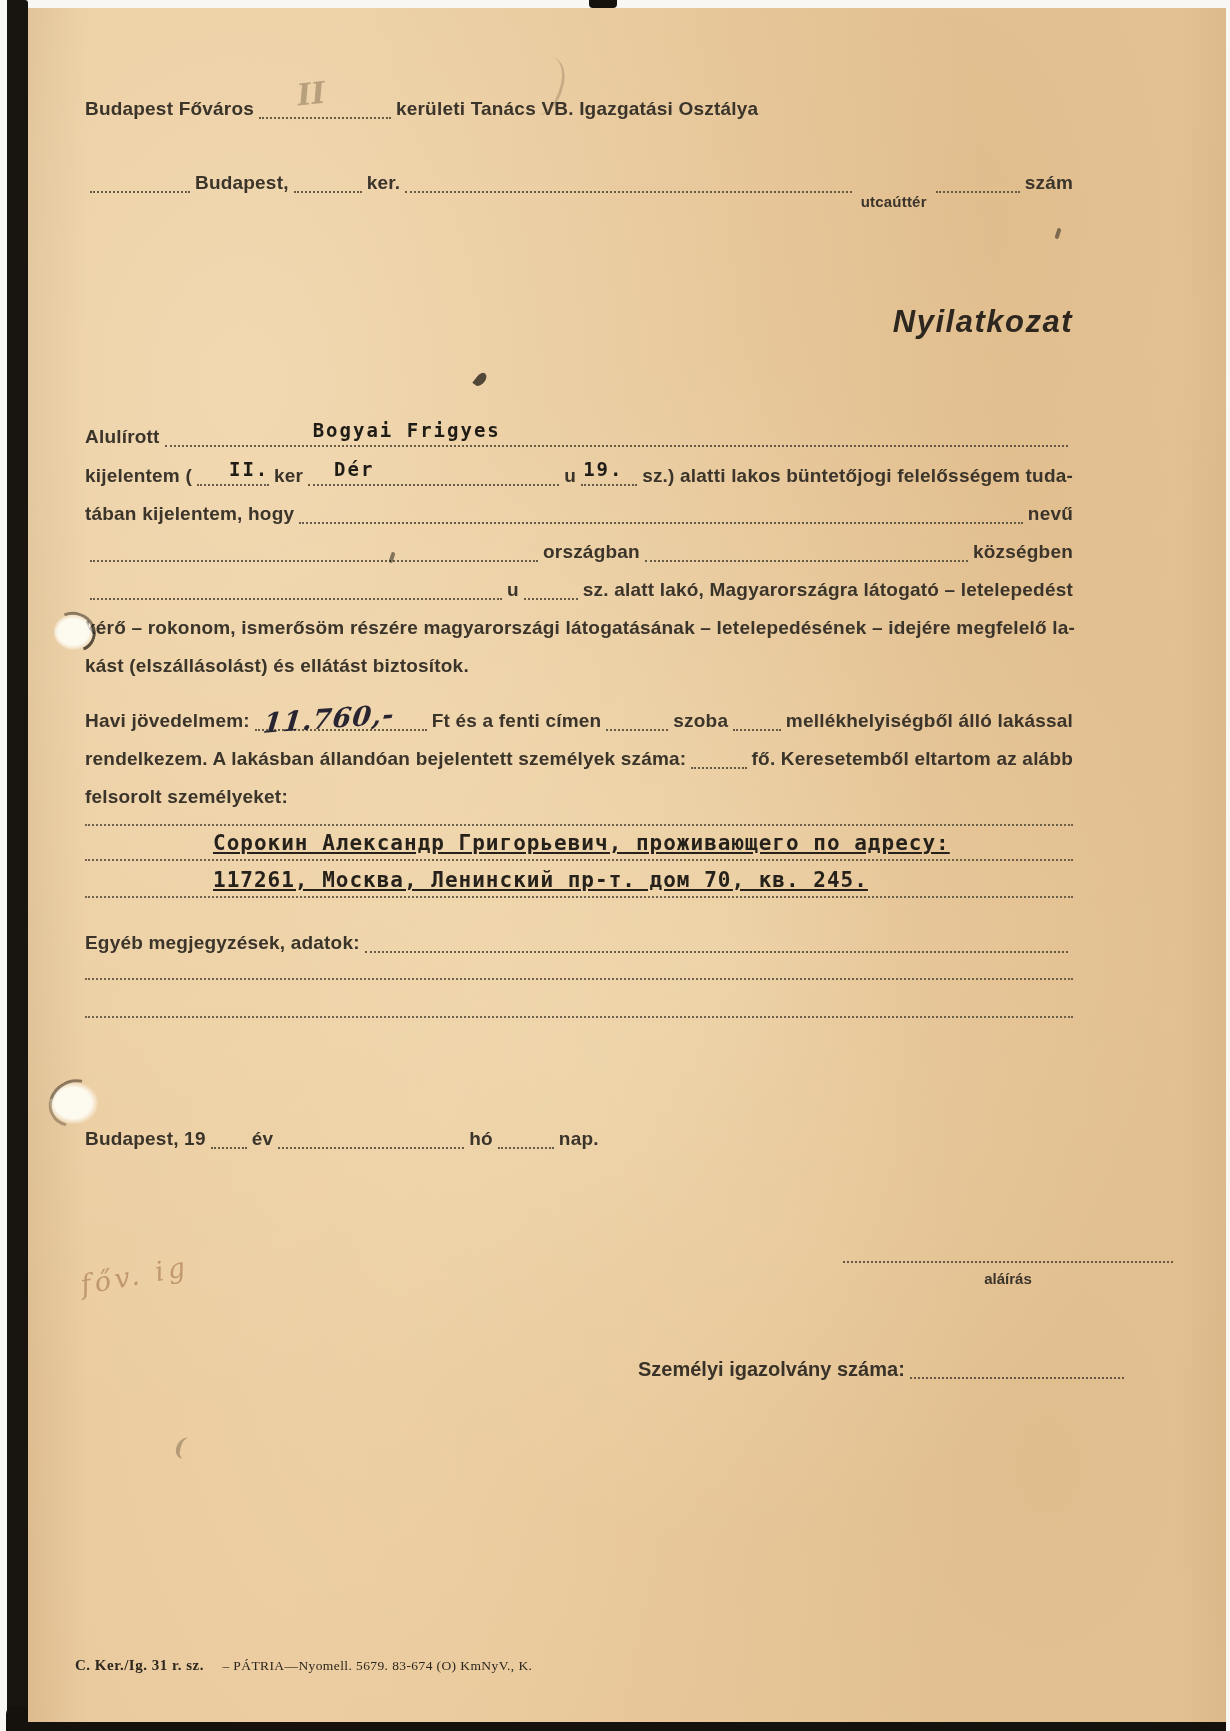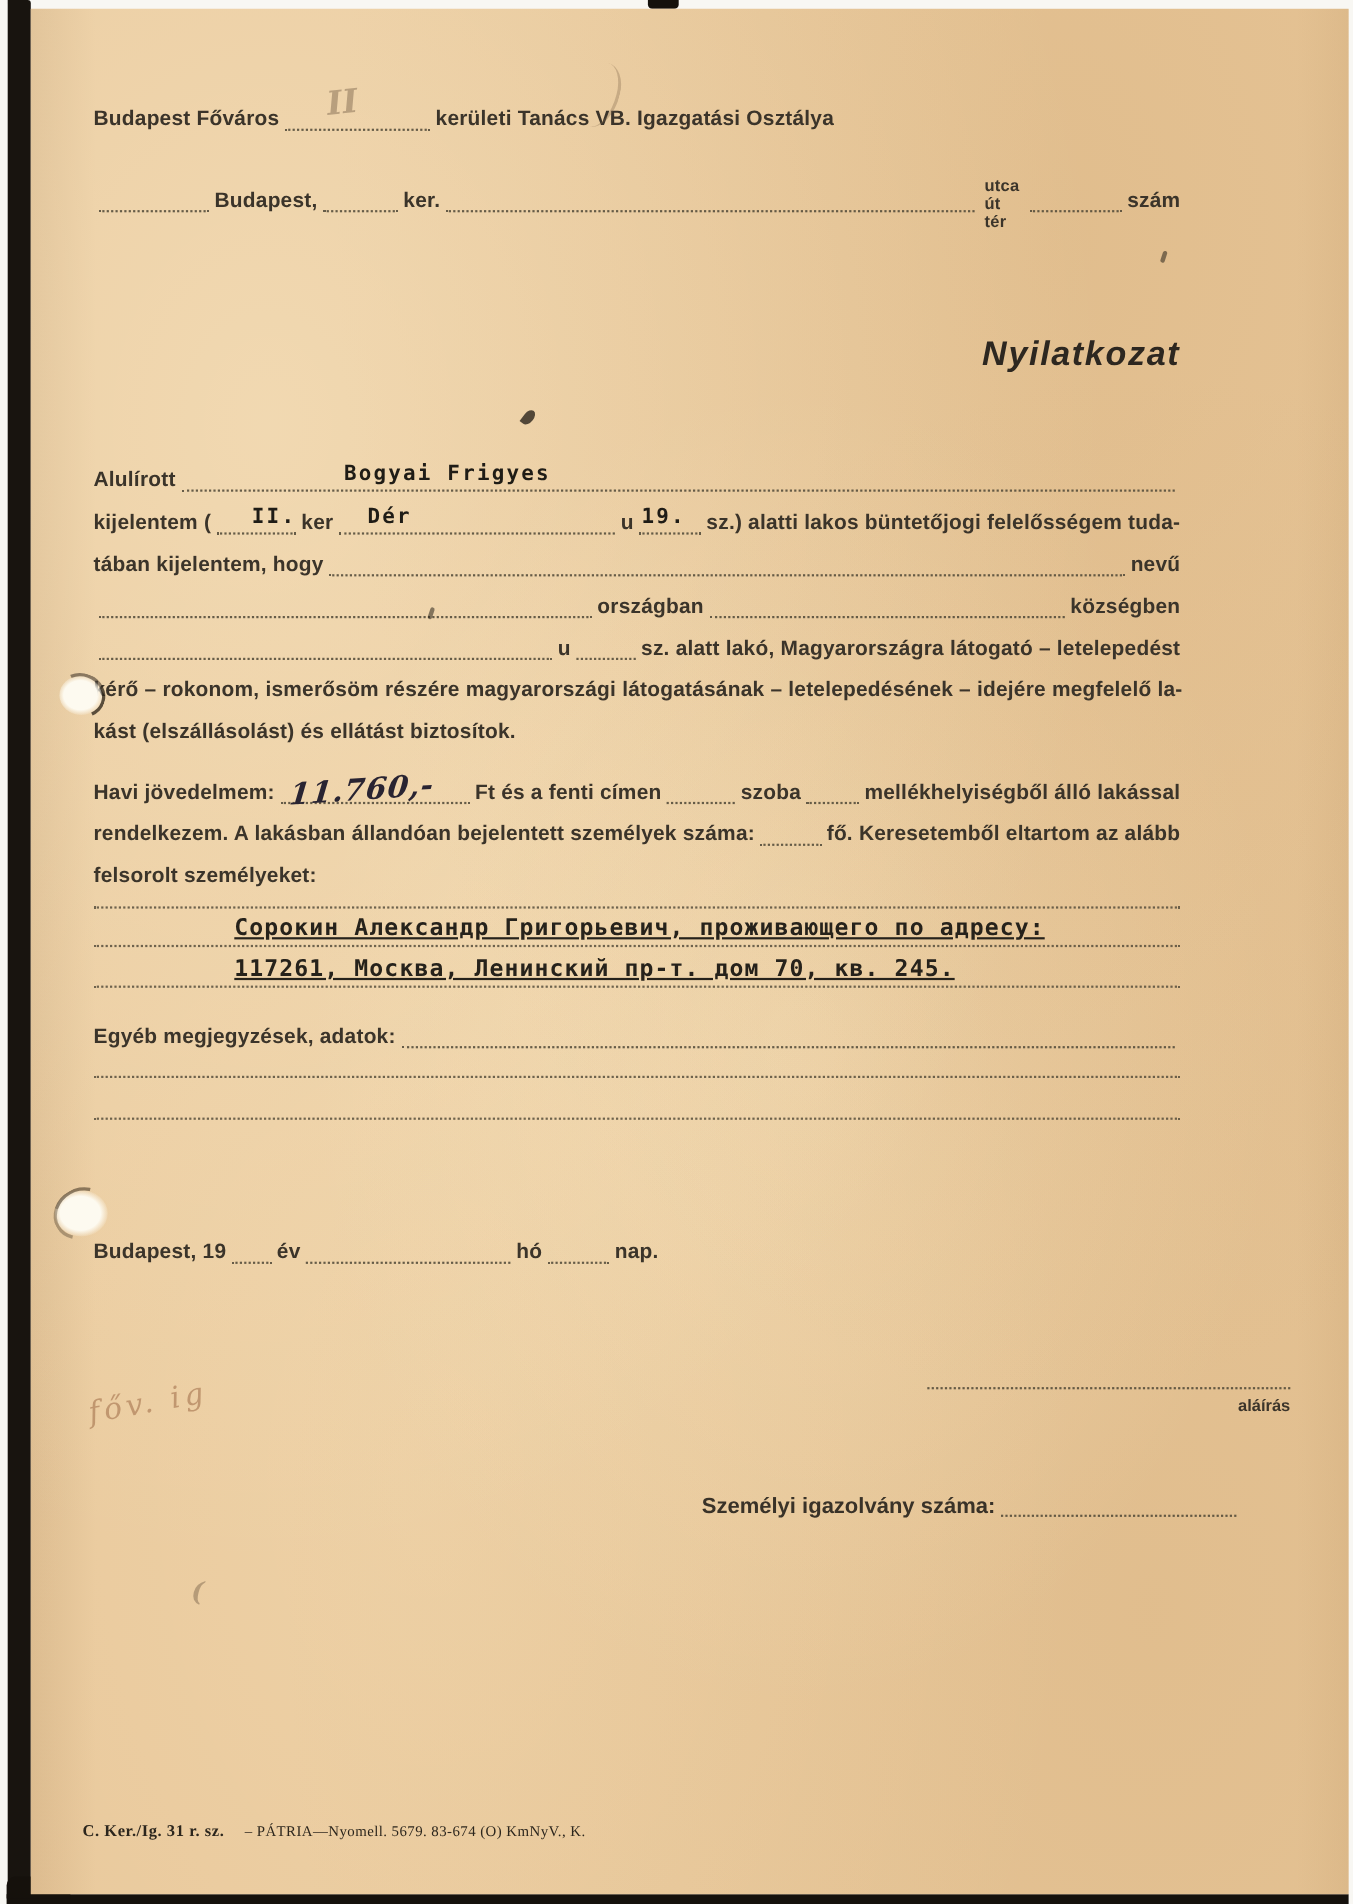--- a/index.html
+++ b/index.html
@@ -29,23 +29,23 @@
   .ruled{position:absolute;left:57px;width:988px;height:0;border-bottom:2px dotted rgba(78,70,54,.8);}
   .typed{position:absolute;bottom:4px;font:700 19px "DejaVu Sans Mono",monospace;letter-spacing:2px;color:#1f1c16;white-space:nowrap;}
   .typed-cyr{position:absolute;left:185px;font:700 21px/26px "DejaVu Sans Mono",monospace;letter-spacing:1px;color:#26221b;white-space:nowrap;text-decoration:underline;}
   .hand{position:absolute;left:8px;bottom:-5px;font:italic 700 27px "DejaVu Serif",serif;color:#292432;
         letter-spacing:1px;transform:rotate(-4deg) skewX(-10deg);}
   .pencil{position:absolute;font:italic 700 30px "DejaVu Serif",serif;color:rgba(118,95,70,.45);transform:rotate(-6deg);}
   .pencil-note{position:absolute;left:52px;top:1252px;font:italic 400 27px "DejaVu Serif",serif;
                color:rgba(150,95,60,.50);transform:rotate(-10deg);letter-spacing:4px;}
   .title{position:absolute;left:57px;top:296px;width:988px;text-align:right;
          font:italic 700 31px "Liberation Sans",sans-serif;letter-spacing:1.5px;color:#2d2720;}
-  .stack{display:flex;flex-direction:column;font:700 15px/16px "Liberation Sans",sans-serif;margin:0 4px -14px 4px;}
+  .stack{display:flex;flex-direction:row;font:700 15px/16px "Liberation Sans",sans-serif;margin:0 4px -14px 4px;}
   .sigline{position:absolute;left:815px;top:1253px;width:330px;border-bottom:2px dotted rgba(78,70,54,.85);}
-  .siglab{position:absolute;left:815px;top:1262px;width:330px;text-align:right;
+  .siglab{position:absolute;left:815px;top:1262px;width:330px;text-align:center;
           font:700 15px "Liberation Sans",sans-serif;color:#3b342a;}
   .idrow{position:absolute;left:610px;top:1346px;display:flex;align-items:flex-end;height:28px;
          font:700 20px/26px "Liberation Sans",sans-serif;color:#393228;white-space:nowrap;}
   .imprint{position:absolute;left:35px;top:1648px;white-space:nowrap;color:#2c261d;}
   .imprint .code{font:700 15px "Liberation Serif",serif;letter-spacing:.5px;margin-left:12px;}
   .imprint .press{font:400 13.5px "Liberation Serif",serif;margin-left:14px;letter-spacing:.4px;}
   
   .hole{position:absolute;}
   .h-white{position:absolute;inset:0;border-radius:50%;
            background:radial-gradient(ellipse at 48% 50%, #fdfaf0 52%, rgba(253,250,240,0) 74%);}

